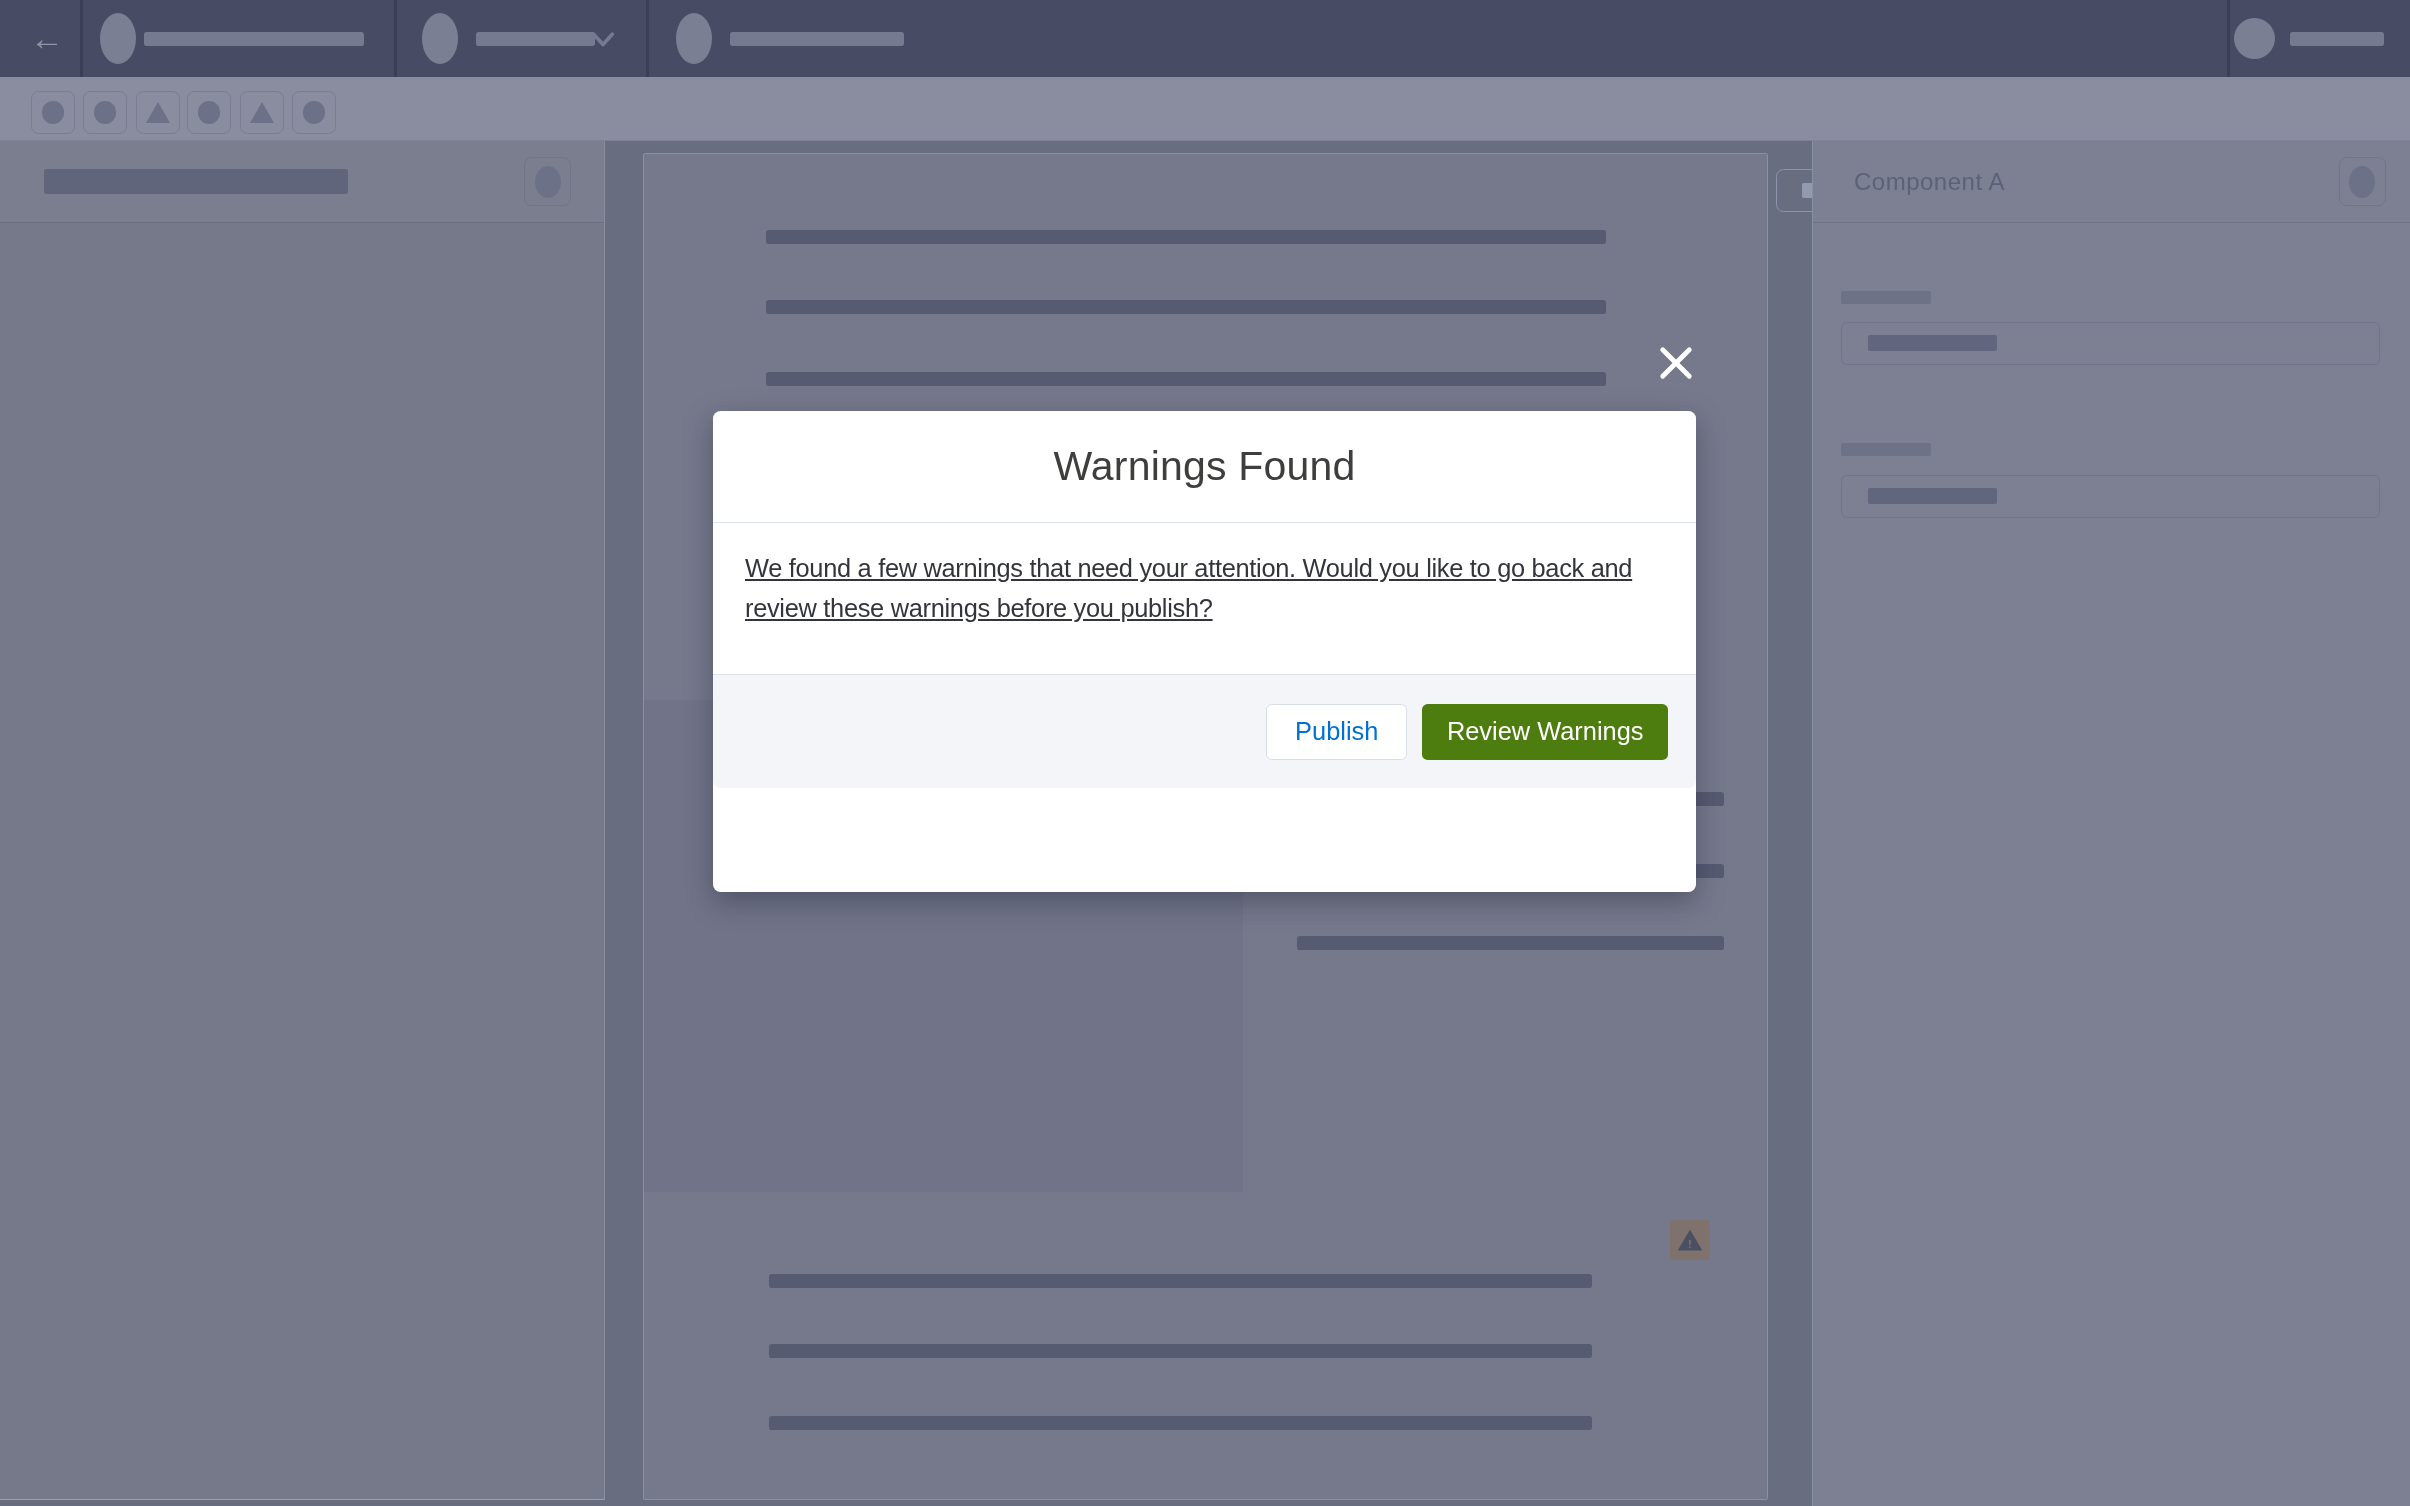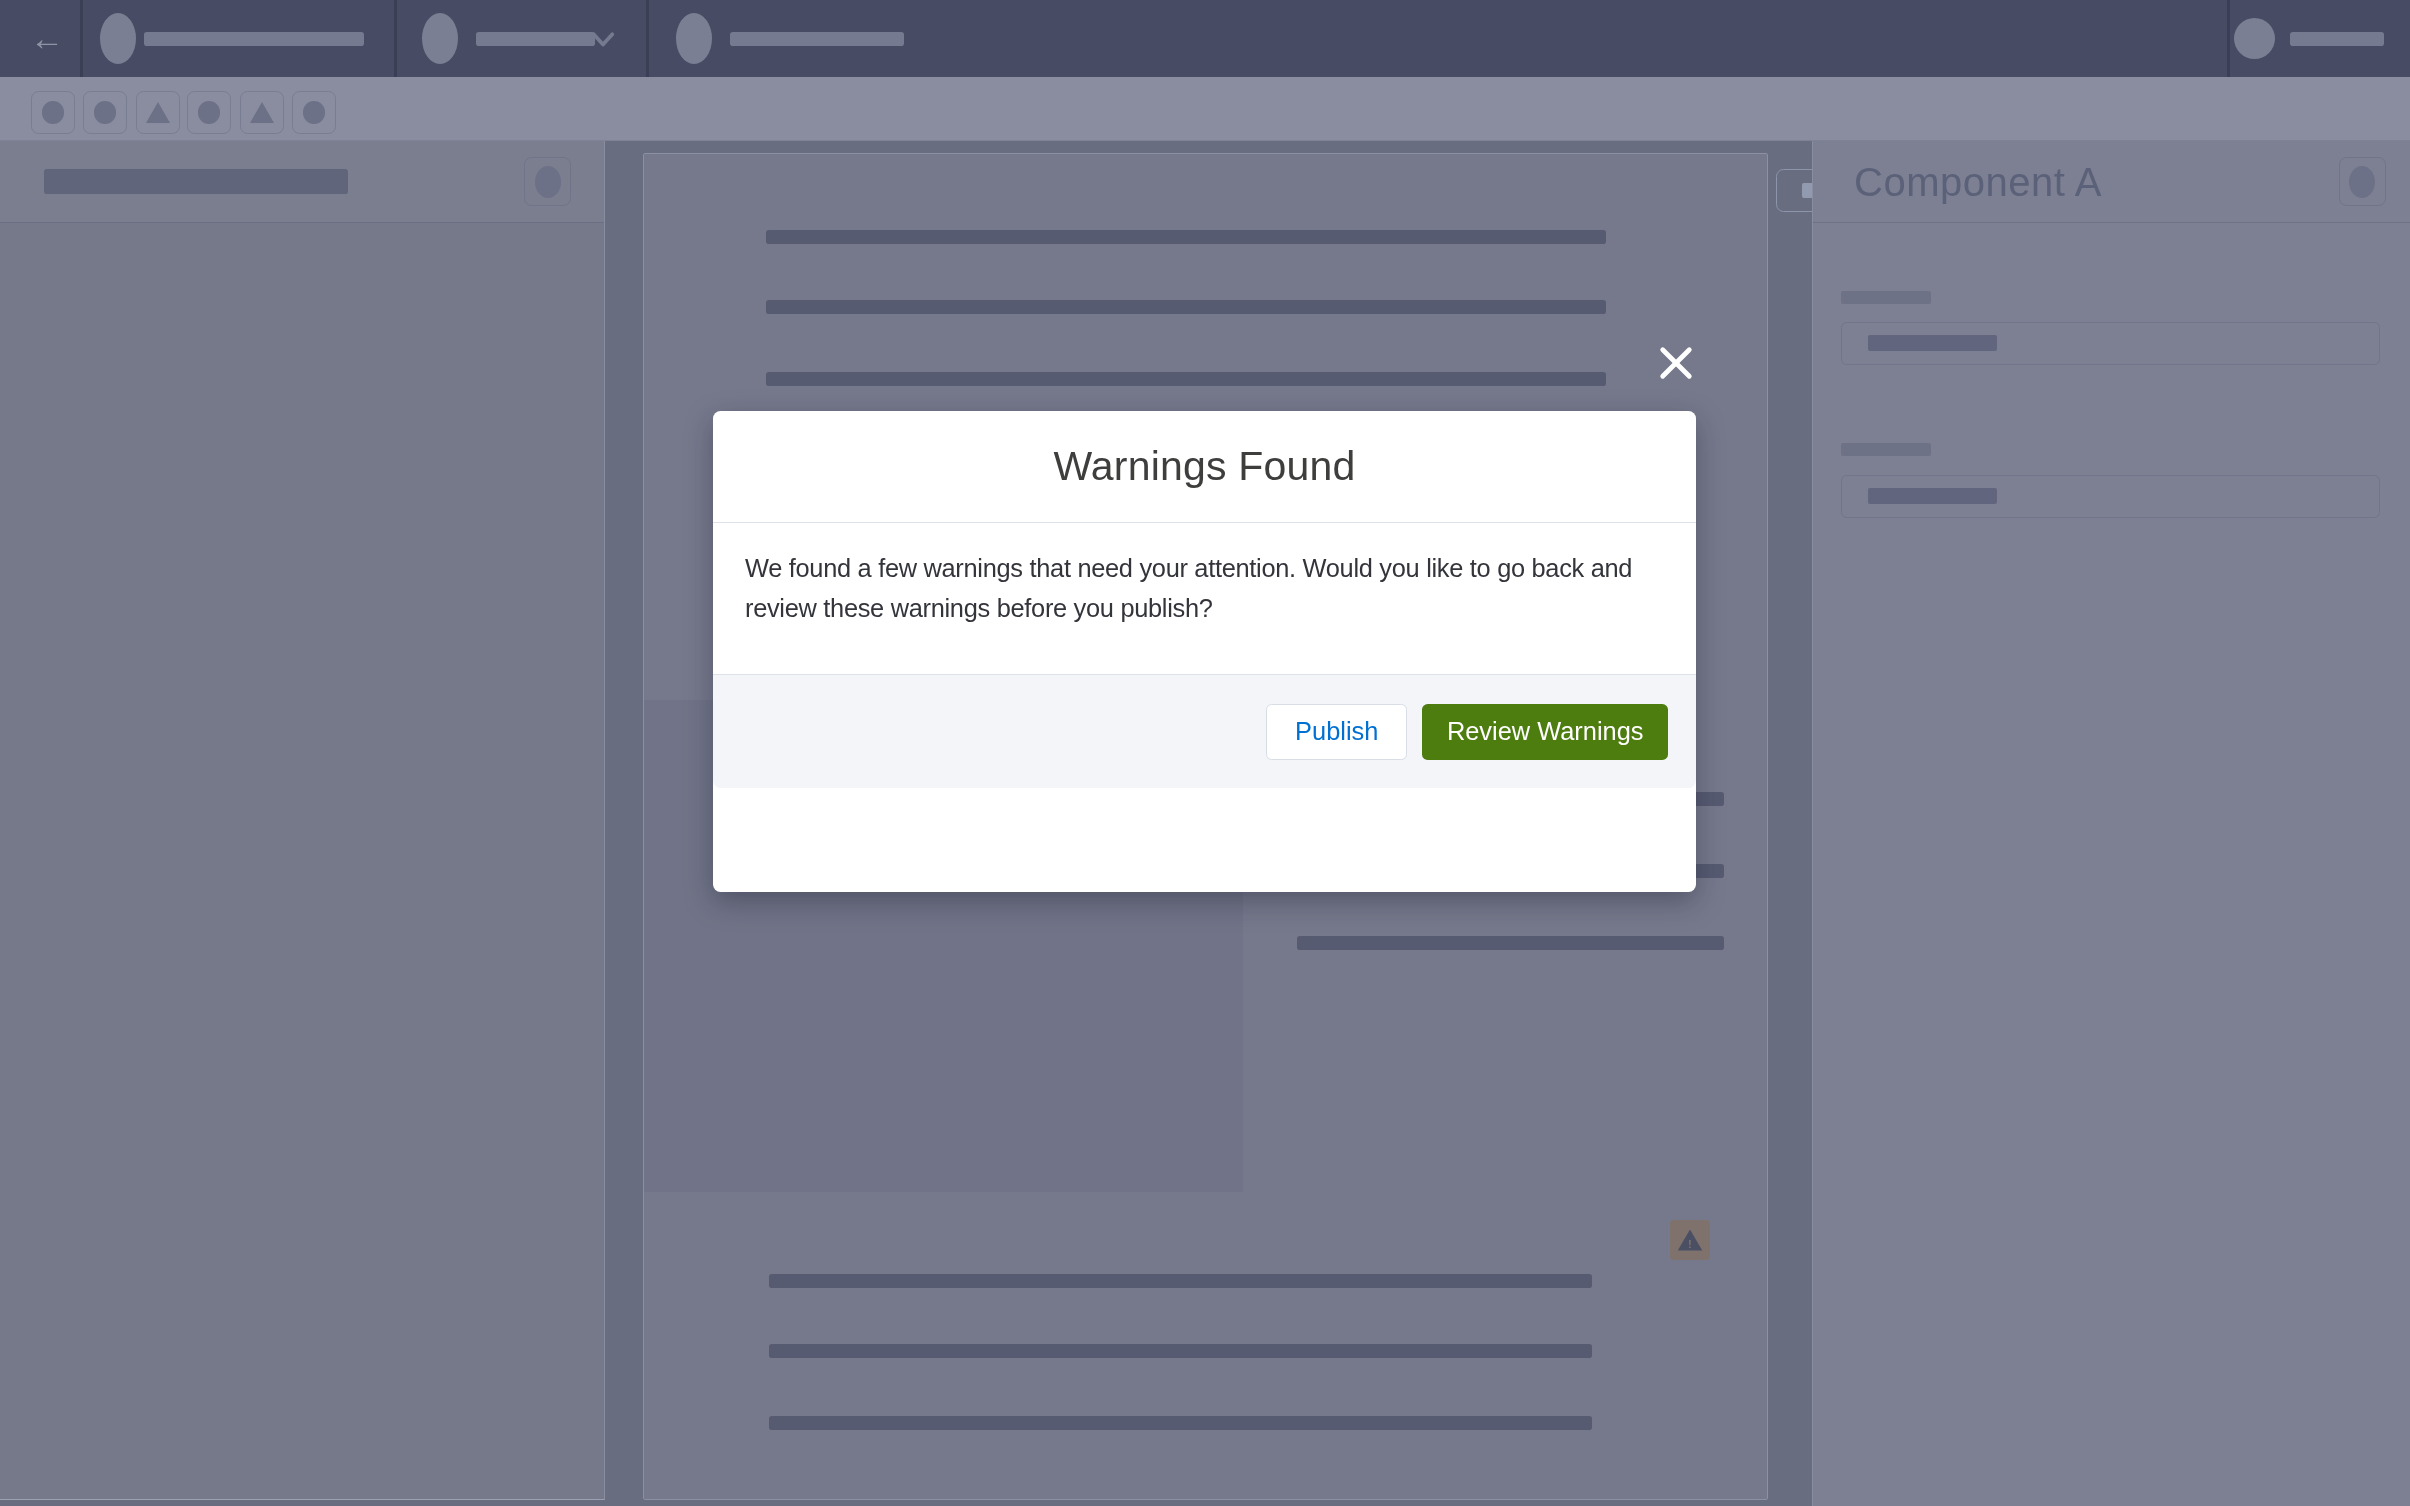--- a/index.html
+++ b/index.html
@@ -50,32 +50,32 @@
   .img-ph { position:absolute; left:0; top:546px; width:599px; height:492px; background:#717488; }
   .warn-badge { position:absolute; left:1026px; top:1066px; width:40px; height:40px; background:#7F726C; border-radius:3.8px;
                 display:flex; align-items:center; justify-content:center; cursor:pointer; }
   .warn-badge .tri { width:24.5px; height:21px; background:#4A4F63; clip-path:polygon(50% 0, 100% 100%, 0 100%);
                      display:flex; align-items:flex-end; justify-content:center; }
   .warn-badge .tri span { color:#7F726C; font-size:11.3px; font-weight:700; line-height:14px; }
 
   .rpanel { position:absolute; left:1812px; top:141px; width:599px; height:1365px; background:#7C8092; border-left:1.9px solid #898EA0; }
   .rpanel .panel-header { background:#7C8092; border-bottom:1.9px solid #6D7183; }
   .rp-title { position:absolute; left:41px; top:0; height:82px; display:flex; align-items:center;
-              color:#5C617A; font-size:40px; font-weight:500; letter-spacing:0.5px; }
+              color:#5C617A; font-size:24px; font-weight:500; letter-spacing:0.5px; }
   .rp-label { position:absolute; left:28px; width:90px; height:13px; border-radius:1.9px; background:#6E7287; }
   .rp-input { position:absolute; left:28px; width:539px; height:43px; border:1.9px solid #70758B; border-radius:5.6px; }
   .rp-input .val { position:absolute; left:26px; top:12.2px; width:129px; height:16px; border-radius:1.9px; background:#61667E; }
 
   
   .modal { position:absolute; left:713px; top:411px; width:983px; height:481px; background:#FFFFFF; border-radius:7.5px;
            box-shadow:0 9.4px 28px rgba(20,22,40,0.35); z-index:10; }
   .modal-header { height:112px; border-bottom:1.9px solid #DDE1EA; display:flex; align-items:center; justify-content:center;
                   border-radius:7.5px 7.5px 0 0; }
   .modal-title { font-size:41px; color:#3E3E3C; font-weight:400; letter-spacing:0.2px; }
-  .modal-body { height:151px; padding:24.5px 19px 0 32px; font-size:25.4px; letter-spacing:-0.3px; line-height:40px; color:#33353B; }
+  .modal-body { height:151px; padding:24.5px 19px 0 32px; font-size:25.4px; letter-spacing:-0.3px; line-height:40px; color:#33353B;text-decoration:underline; }
   .modal-footer { height:114px; background:#F3F5F9; border-top:1.9px solid #DDE1E8; border-radius:0 0 7.5px 7.5px;
                   display:flex; align-items:center; justify-content:flex-end; gap:15px; padding-right:28px; }
   .btn { height:56px; border-radius:5.6px; font-size:25.4px; display:flex; align-items:center; justify-content:center; cursor:pointer; }
   .btn-outline { background:#FFFFFF; border:1.9px solid #D8DDE6; color:#0070D2; padding:0 28px; }
   .btn-brand { background:#4d7c0f; border:none; color:#FFFFFF; padding:0 24.5px; }
   .modal-close { position:absolute; left:1653px; top:340px; width:45px; height:45px; z-index:11; cursor:pointer;
                  display:flex; align-items:center; justify-content:center; }
 </style>
 </head>
 <body>

